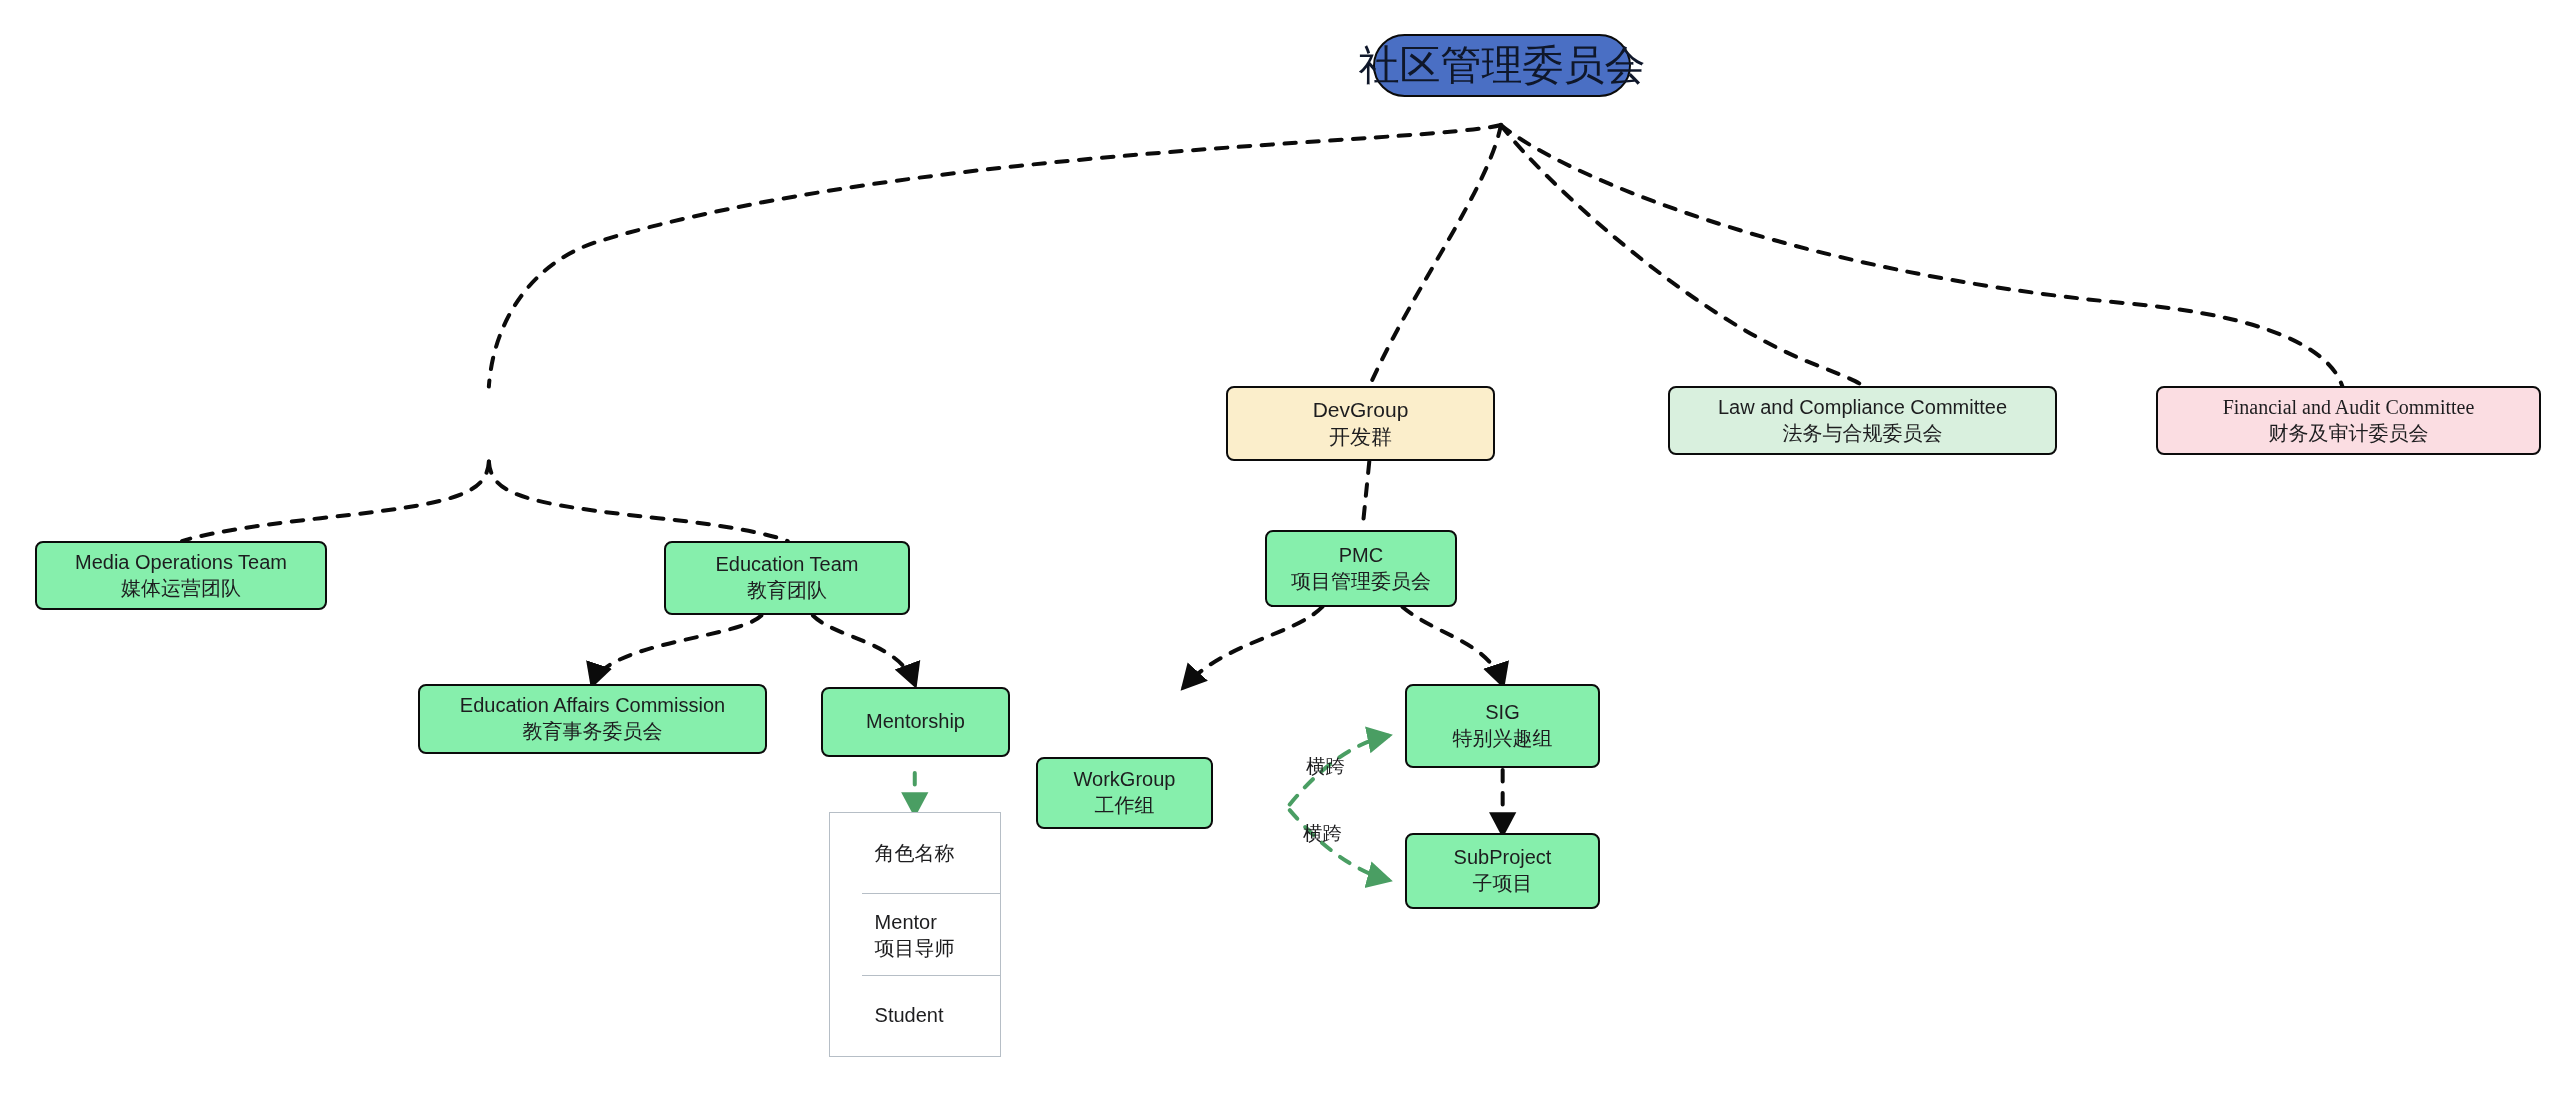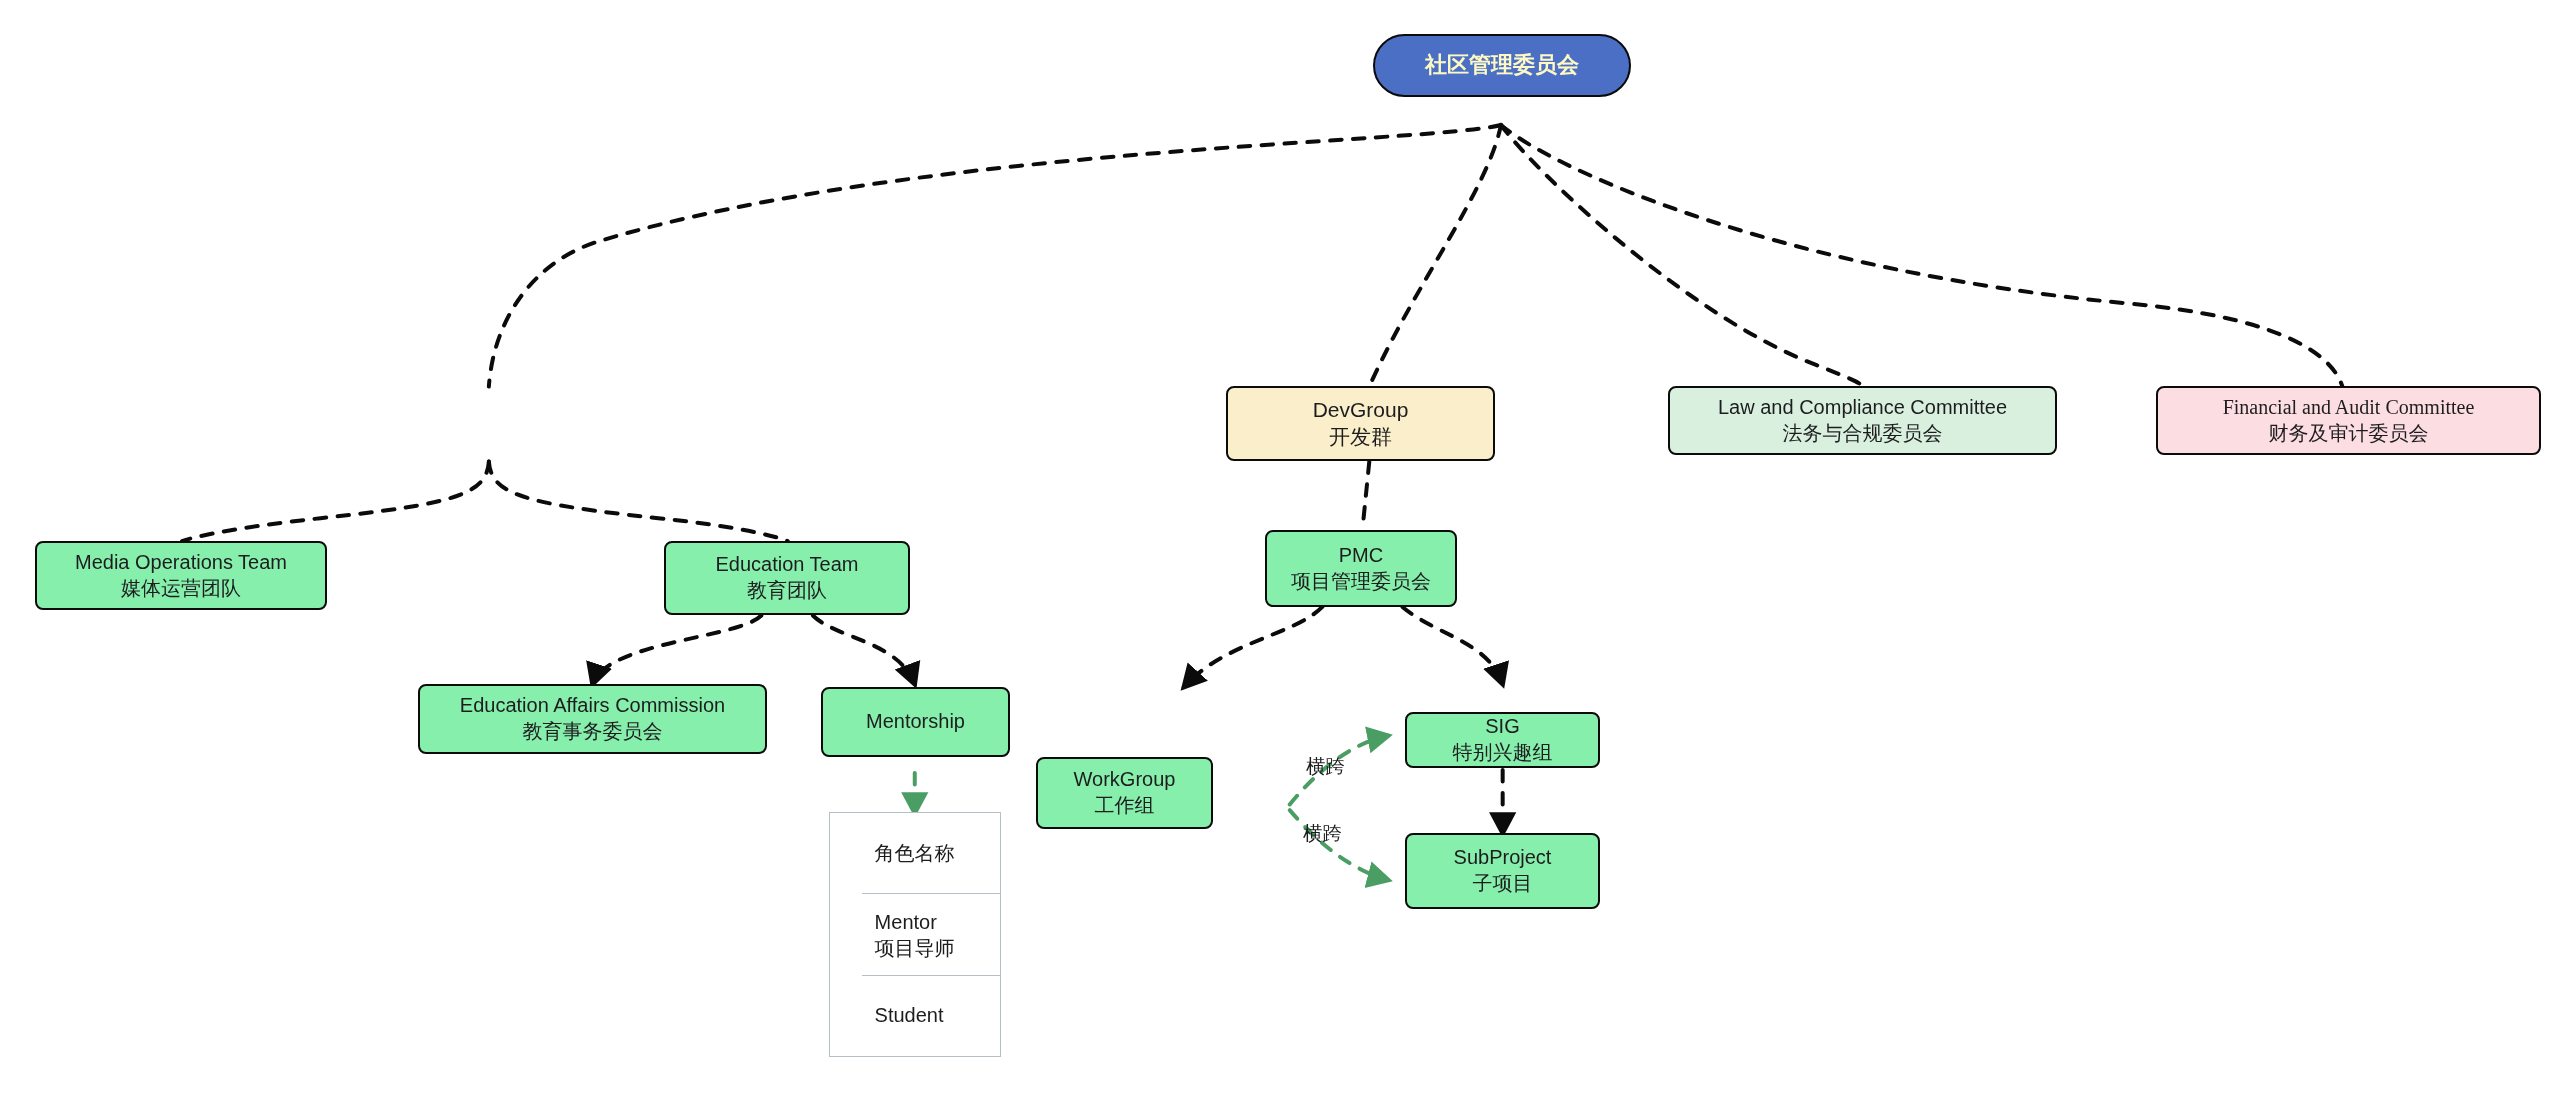--- a/index.html
+++ b/index.html
@@ -43,23 +43,23 @@
   }
   .node .line-en,
   .node .line-zh {
     display: block;
     white-space: nowrap;
   }
   .node.root {
     background: #4a6fc4;
     border-color: #0b0b0b;
     border-radius: 69px;
-    color: #fef9c3;
-    font-size: 22px;
-    font-weight: 700;
+    color: #0f172a;
+    font-size: 41px;
+    font-weight: 400;
   }
   .node.promo   { background: #d3d8f2; }
   .node.dev     { background: #fbeecb; }
   .node.law     { background: #d9f0de; }
   .node.finance { background: #fbdde2; font-family: Liberation Serif, serif; }
   .node.plain   { background: #86efac; }
 
   .node-size-lg  { font-size: 21px; }
   .node-size-md  { font-size: 20px; }
 
@@ -186,21 +186,21 @@
 
   <div class="node plain node-size-md" style="left:821px; top:687px; width:189px; height:70px;">
     <span class="line-en">Mentorship</span>
   </div>
 
   <div class="node plain node-size-md" style="left:1036px; top:757px; width:177px; height:72px;">
     <span class="line-en">WorkGroup</span>
     <span class="line-zh">工作组</span>
   </div>
 
-  <div class="node plain node-size-md" style="left:1405px; top:684px; width:195px; height:56px;margin-top:28px;">
+  <div class="node plain node-size-md" style="left:1405px; top:684px; width:195px; height:84px;">
     <span class="line-en">SIG</span>
     <span class="line-zh">特别兴趣组</span>
   </div>
 
   <div class="node plain node-size-md" style="left:1405px; top:833px; width:195px; height:76px;">
     <span class="line-en">SubProject</span>
     <span class="line-zh">子项目</span>
   </div>
 
   <div class="edge-label" style="left:1306px; top:753px;">横跨</div>

